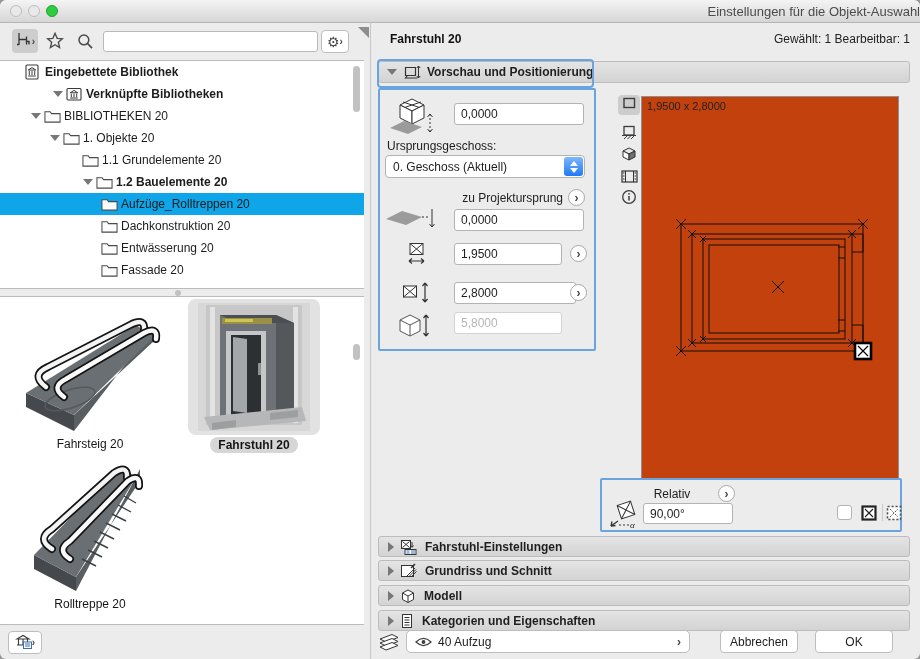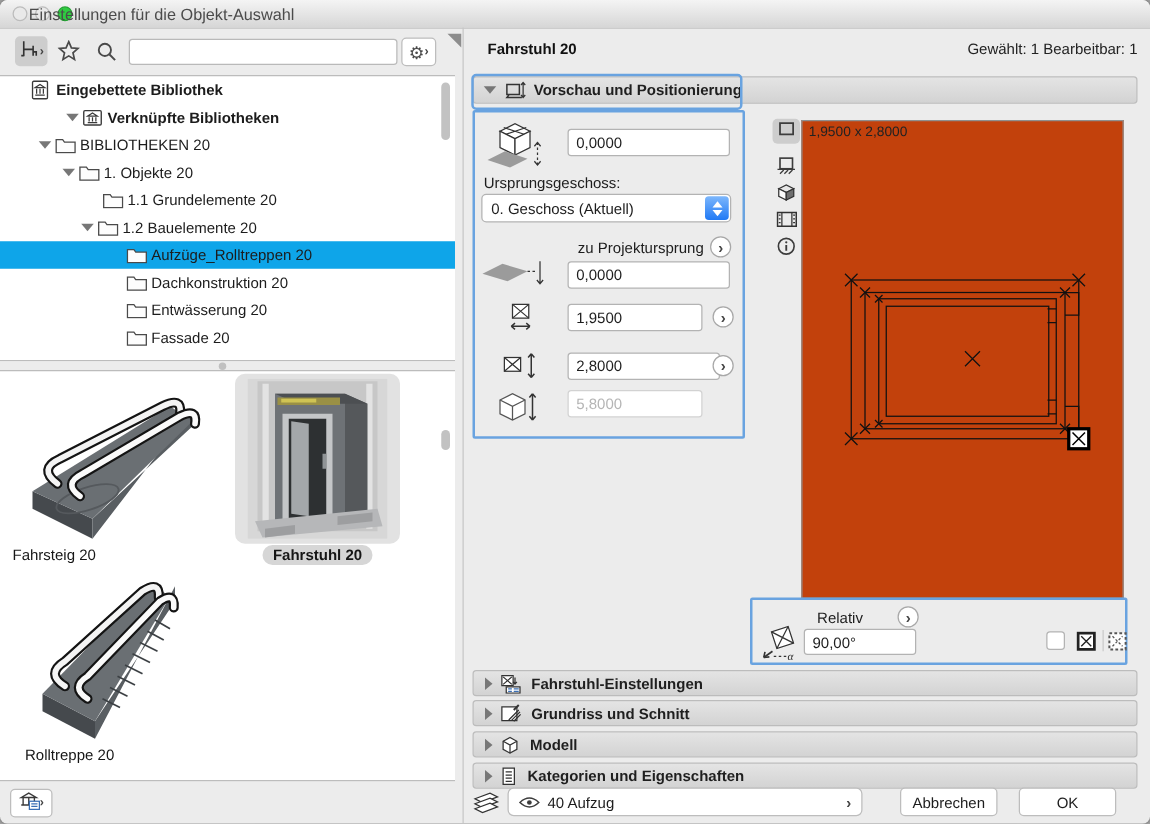--- a/index.html
+++ b/index.html
@@ -5,37 +5,37 @@
   html,body{margin:0;padding:0;background:#9a9a9a;font-family:"Liberation Sans",sans-serif;}
   #window{position:relative;width:920px;height:659px;background:#ececec;border-radius:6px;overflow:hidden;
           box-shadow:0 0 0 1px #8f8f8f;}
   .abs{position:absolute;}
   
   .titlebar{left:0;top:0;width:920px;height:22px;background:linear-gradient(#f4f4f4,#d6d6d6);
             border-bottom:1px solid #b4b4b4;border-radius:6px 6px 0 0;}
   .tl{top:5px;width:12px;height:12px;border-radius:50%;box-sizing:border-box;}
   .tl.gray{border:1px solid #bcbcbc;background:#e9e9e9;}
   .tl.green{background:#2ecc40;border:1px solid #24a233;}
-  .title-text{left:0;right:0;top:4px;text-align:left;font-size:13px;color:#4b4b4b;margin-left:23px;}
+  .title-text{left:0;right:0;top:4px;text-align:right;font-size:13px;color:#4b4b4b;margin-left:23px;}
   
   .toolbtn{box-sizing:border-box;border-radius:4px;display:flex;align-items:center;justify-content:center;}
   .toolbtn.sel{background:#cdcdcd;}
   .toolbtn.framed{background:#fff;border:1px solid #bdbdbd;}
   .search-input{box-sizing:border-box;border:1px solid #b9b9b9;border-radius:3px;background:#fff;
                 font:12px "Liberation Sans",sans-serif;padding:0 6px;color:#222;}
   .whitebox{background:#fff;border-top:1px solid #bcbcbc;border-bottom:1px solid #bcbcbc;box-sizing:border-box;}
   .tree-row{position:relative;height:22px;display:flex;align-items:center;font-size:12px;color:#1c1c1c;white-space:nowrap;}
   .tree-row.selected{background:#0ea5e9;}
   .tree-row.bold{font-weight:bold;}
   .expander{width:15px;height:10px;flex:0 0 15px;position:relative;}
   .expander.down:after{content:"";position:absolute;left:2px;top:2px;border-left:5px solid transparent;
                        border-right:5px solid transparent;border-top:6px solid #777;}
   .tree-icon{width:20px;flex:0 0 20px;display:flex;align-items:center;}
   .scroll-thumb{background:#c2c2c2;border-radius:4px;}
-  .thumb-label{font-size:12px;color:#161616;text-align:left;}
+  .thumb-label{font-size:12px;color:#161616;text-align:center;}
   .thumb-label.sel{font-weight:bold;background:#d6d6d6;border-radius:8px;padding:1px 8px;}
   
   .sec-bar{box-sizing:border-box;background:linear-gradient(#e4e4e4,#d3d3d3);border:1px solid #bcbcbc;
            border-radius:3px;display:flex;align-items:center;font-size:12px;font-weight:bold;color:#1f1f1f;}
   .tri-right{width:0;height:0;border-top:5px solid transparent;border-bottom:5px solid transparent;
              border-left:6px solid #777;margin:0 6px 0 9px;}
   .tri-down{width:0;height:0;border-left:5px solid transparent;border-right:5px solid transparent;
             border-top:6px solid #777;margin:0 6px 0 8px;}
   .blue-box{box-sizing:border-box;border:2px solid #69a3e0;border-radius:2px;}
   .field{box-sizing:border-box;border:1px solid #b3b3b3;border-radius:3px;background:#fff;
@@ -143,21 +143,21 @@
       </div>
       <div class="tree-row" style="padding-left: 67px;">
         <span class="expander"></span>
         <span class="tree-icon">
           <svg width="17" height="14" viewBox="0 0 18 14">
             <path d="M1 2.5 h5.5 l1.5 2 H17 v9 H1 z" fill="#fdfdfd" stroke="#4a4a4a" stroke-width="1.1"></path>
           </svg>
         </span>
         <span>1.1 Grundelemente 20</span>
       </div>
-      <div class="tree-row" style="padding-left: 63px;">
+      <div class="tree-row" style="padding-left: 81px; font-weight: bold;">
         <span class="expander down"></span>
         <span class="tree-icon">
           <svg width="17" height="14" viewBox="0 0 18 14">
             <path d="M1 2.5 h5.5 l1.5 2 H17 v9 H1 z" fill="#fdfdfd" stroke="#4a4a4a" stroke-width="1.1"></path>
           </svg>
         </span>
         <span>1.2 Bauelemente 20</span>
       </div>
       <div class="tree-row selected" style="padding-left: 86px;">
         <span class="expander"></span>

